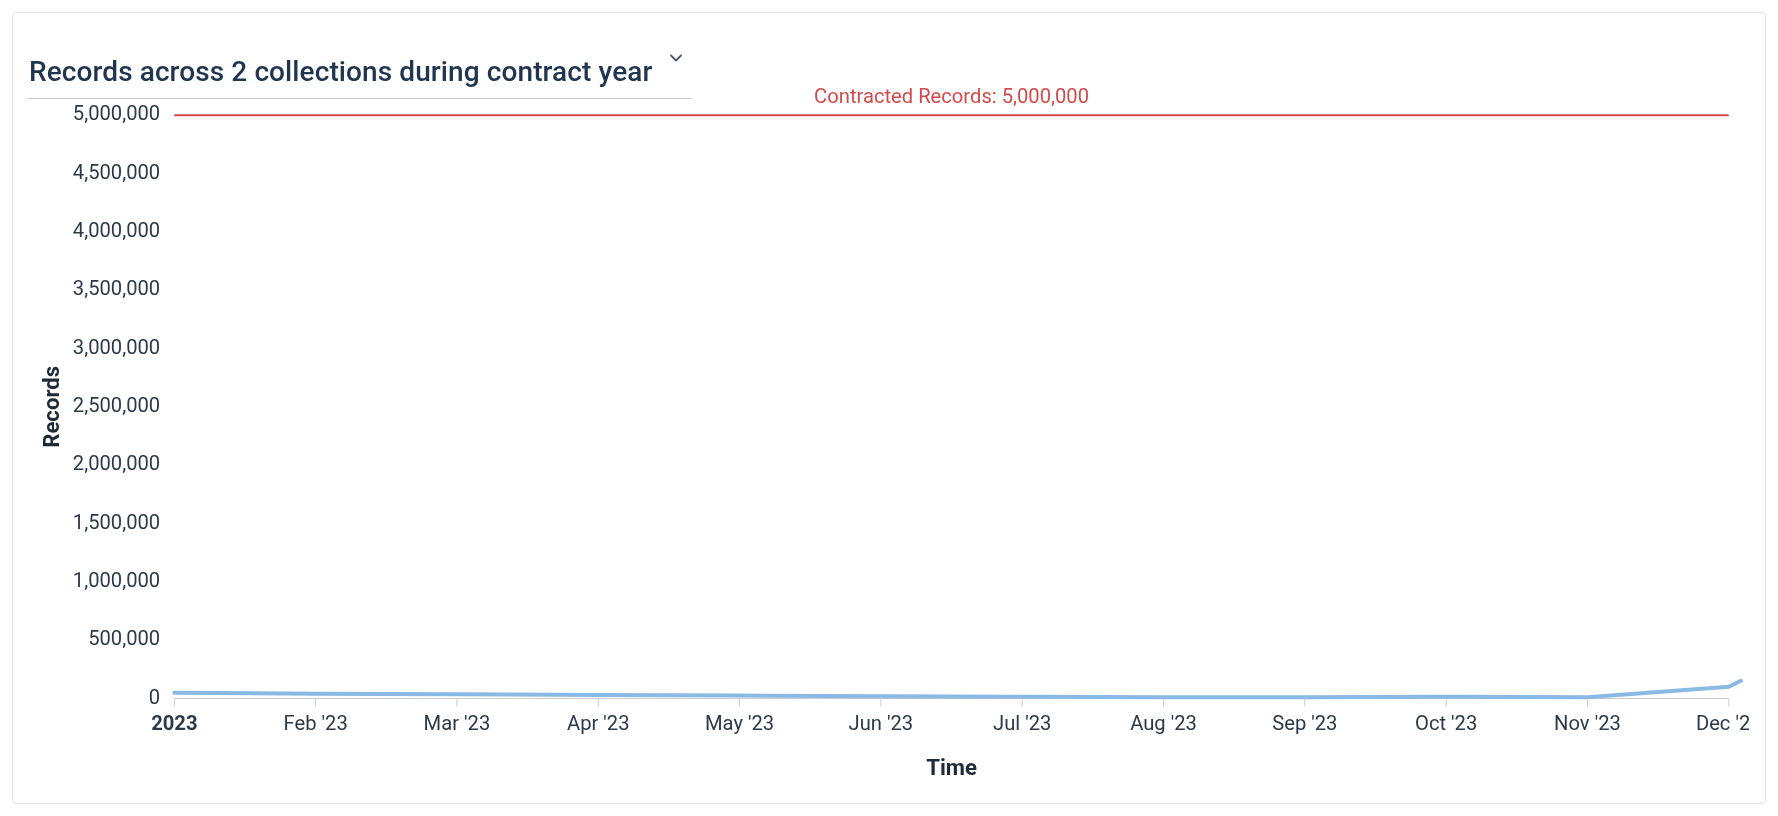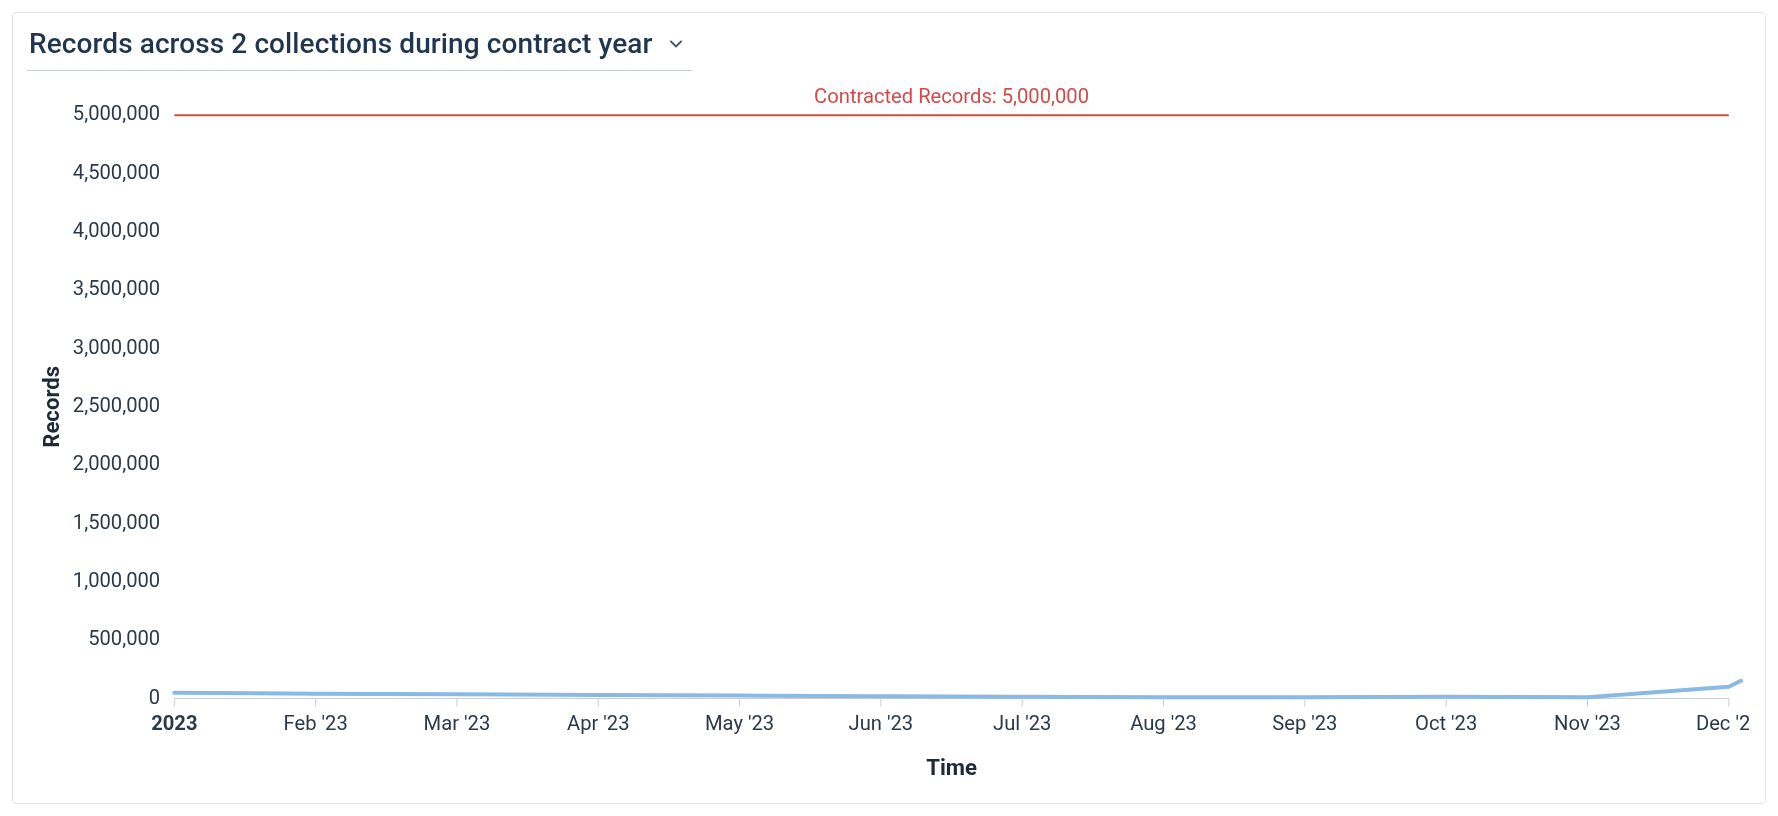--- a/index.html
+++ b/index.html
@@ -31,20 +31,21 @@
     gap: 14px;
     border-bottom: 1px solid #c8cdd6;
     padding: 4px 6px 10px 2px;
     margin: 2px 0 6px 2px;
   }
   .title-text {
     font-size: 28px;
     font-weight: 500;
     color: #1f3550;
     letter-spacing: 0.1px;
+    margin-top: 28px;
   }
   .chevron {
     display: inline-flex;
     align-items: center;
     justify-content: center;
     color: #4a5568;
   }
   .chart-wrap {
     position: absolute;
     left: 20px;

